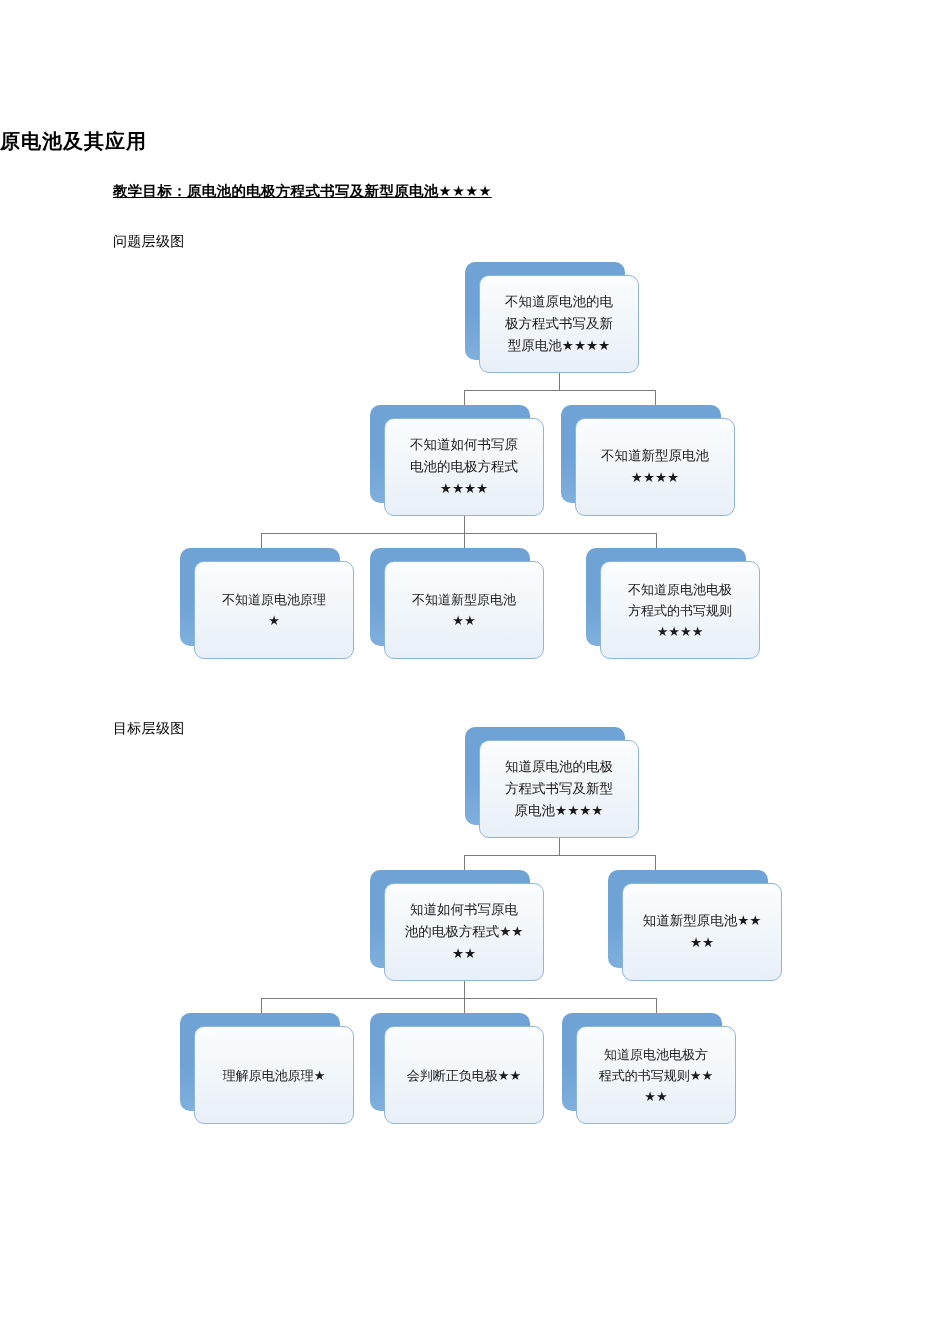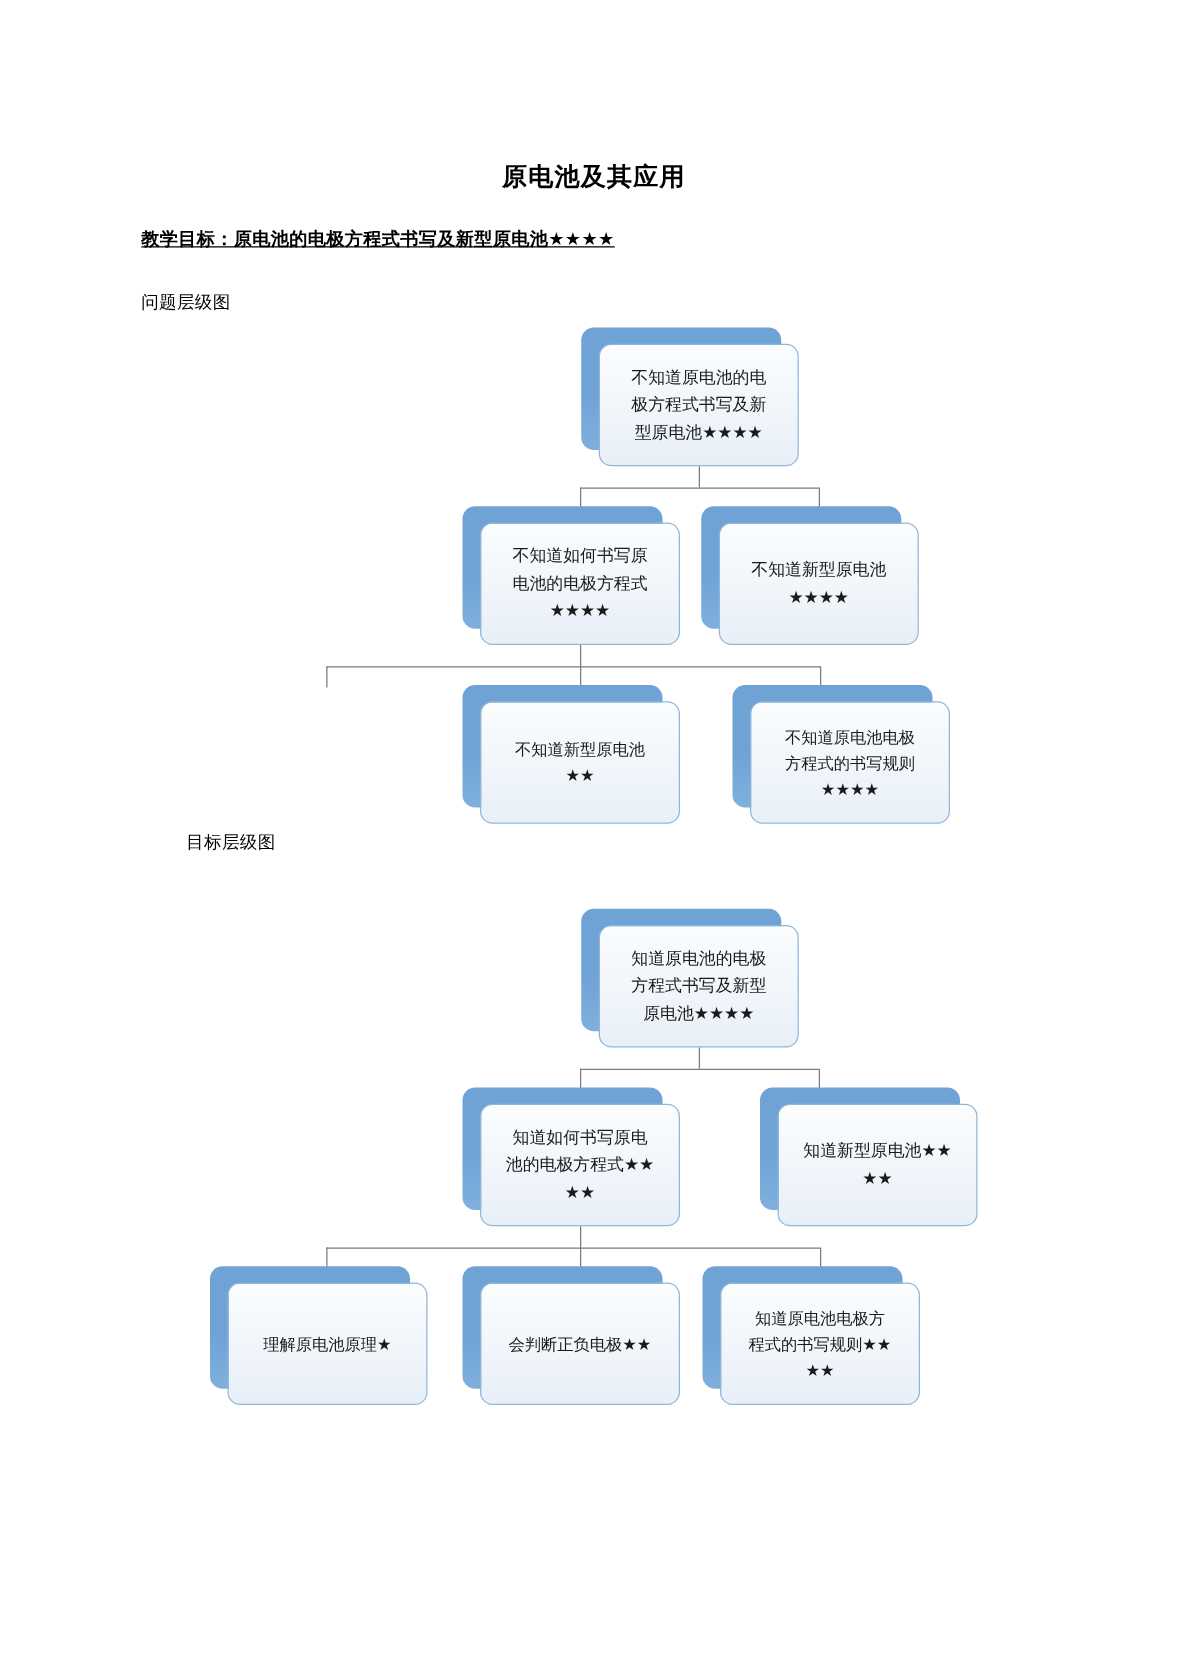--- a/index.html
+++ b/index.html
@@ -18,42 +18,41 @@
   .page {
     position: relative;
     width: 950px;
     height: 1344px;
   }
   .doc-title {
     position: absolute;
     top: 128px;
     left: 0;
     width: 950px;
-    text-align: center;
     font-size: 20px;
     font-weight: bold;
     letter-spacing: 1px;
   }
   .goal-line {
     position: absolute;
     top: 182px;
     left: 113px;
     font-size: 14.5px;
     font-weight: bold;
     letter-spacing: 0.3px;
     text-decoration: underline;
   }
   .section-label {
     position: absolute;
     left: 113px;
     font-size: 14px;
     letter-spacing: 0.3px;
   }
   .label-problem { top: 233px; }
-  .label-goal { top: 665px; margin-left: 36px; }
+  .label-goal { top: 720px; }
 
   
   .node {
     position: absolute;
     box-sizing: border-box;
   }
   .node .shadow {
     position: absolute;
     left: 0;
     top: 0;
@@ -133,20 +132,27 @@
 ★★★★</span>
     </div>
   </div>
 
   <div class="conn v" style="left:464px; top:516px; height:17px;"></div>
   <div class="conn h" style="left:261px; top:533px; width:395px;"></div>
   <div class="conn v" style="left:261px; top:533px; height:17px;"></div>
   <div class="conn v" style="left:464px; top:533px; height:17px;"></div>
   <div class="conn v" style="left:656px; top:533px; height:17px;"></div>
 
+  <div class="node small" style="left:180px; top:548px; width:160px; height:98px;">
+    <div class="shadow"></div>
+    <div class="card">
+      <span class="txt">不知道原电池原理
+★</span>
+    </div>
+  </div>
   <div class="node small" style="left:370px; top:548px; width:160px; height:98px;">
     <div class="shadow"></div>
     <div class="card">
       <span class="txt">不知道新型原电池
 ★★</span>
     </div>
   </div>
   <div class="node small" style="left:562px; top:548px; width:160px; height:98px;margin-left:24px;">
     <div class="shadow"></div>
     <div class="card">
@@ -185,21 +191,21 @@
 ★★</span>
     </div>
   </div>
 
   <div class="conn v" style="left:464px; top:981px; height:17px;"></div>
   <div class="conn h" style="left:261px; top:998px; width:395px;"></div>
   <div class="conn v" style="left:261px; top:998px; height:17px;"></div>
   <div class="conn v" style="left:464px; top:998px; height:17px;"></div>
   <div class="conn v" style="left:656px; top:998px; height:17px;"></div>
 
-  <div class="node small" style="left:168px; top:1013px; width:160px; height:98px;text-decoration:underline;">
+  <div class="node small" style="left:180px; top:1013px; width:160px; height:98px;text-decoration:underline;">
     <div class="shadow"></div>
     <div class="card">
       <span class="txt">理解原电池原理★</span>
     </div>
   </div>
   <div class="node small" style="left:370px; top:1013px; width:160px; height:98px;">
     <div class="shadow"></div>
     <div class="card">
       <span class="txt">会判断正负电极★★</span>
     </div>

